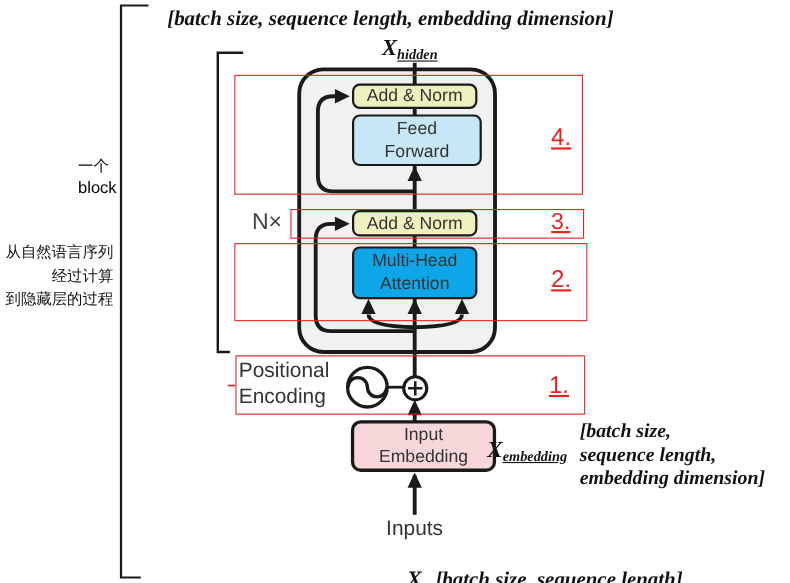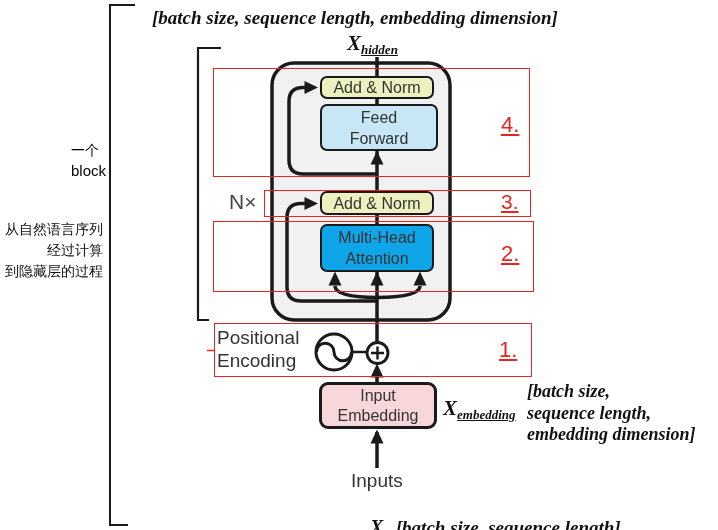--- a/index.html
+++ b/index.html
@@ -115,21 +115,21 @@
     <span>Feed</span>
     <span>Forward</span>
   </div>
   <div class="node node-addnorm" style="left:320px;top:191px;width:114px;height:24px;">
     <span>Add &amp; Norm</span>
   </div>
   <div class="node node-mha" style="left:320px;top:224px;width:114px;height:48px;">
     <span>Multi-Head</span>
     <span>Attention</span>
   </div>
-  <div class="node node-ie" style="left:319px;top:382px;width:118px;height:47px;">
+  <div class="node node-ie" style="left:319px;top:382px;width:132px;height:47px;">
     <span>Input</span>
     <span>Embedding</span>
   </div>
 
   <div class="redbox" style="left:213px;top:68px;width:317px;height:109px;"></div>
   <div class="redbox" style="left:264px;top:190px;width:267px;height:27px;"></div>
   <div class="redbox" style="left:213px;top:221px;width:321px;height:71px;"></div>
   <div class="redbox" style="left:214px;top:323px;width:318px;height:54px;"></div>
 
   <div class="redstep" style="left:501px;top:112px;">4.</div>

